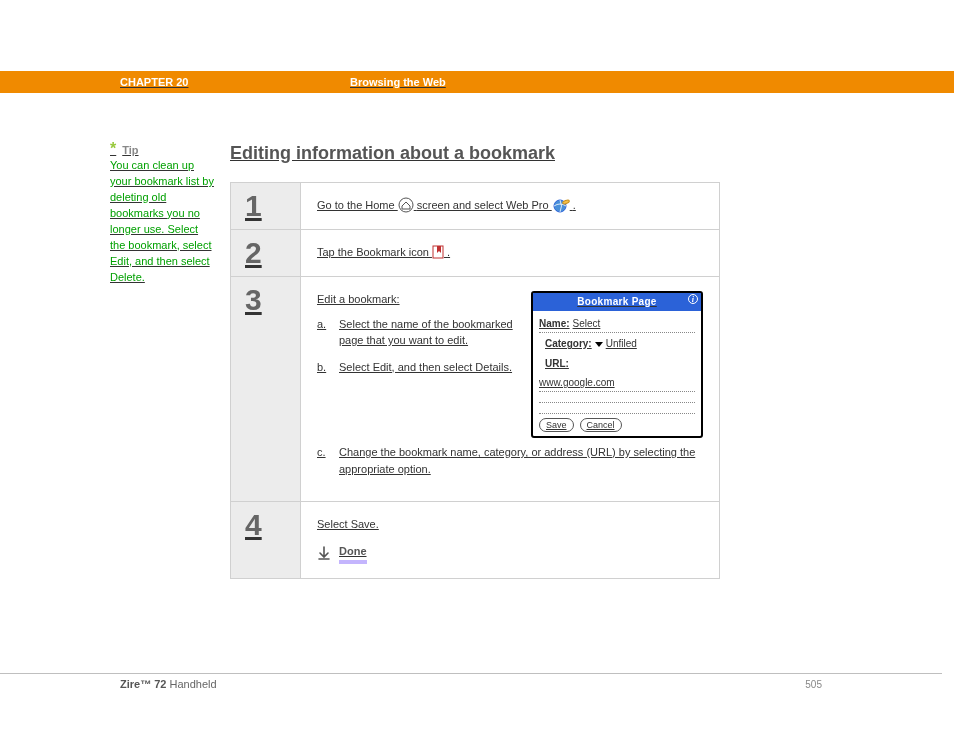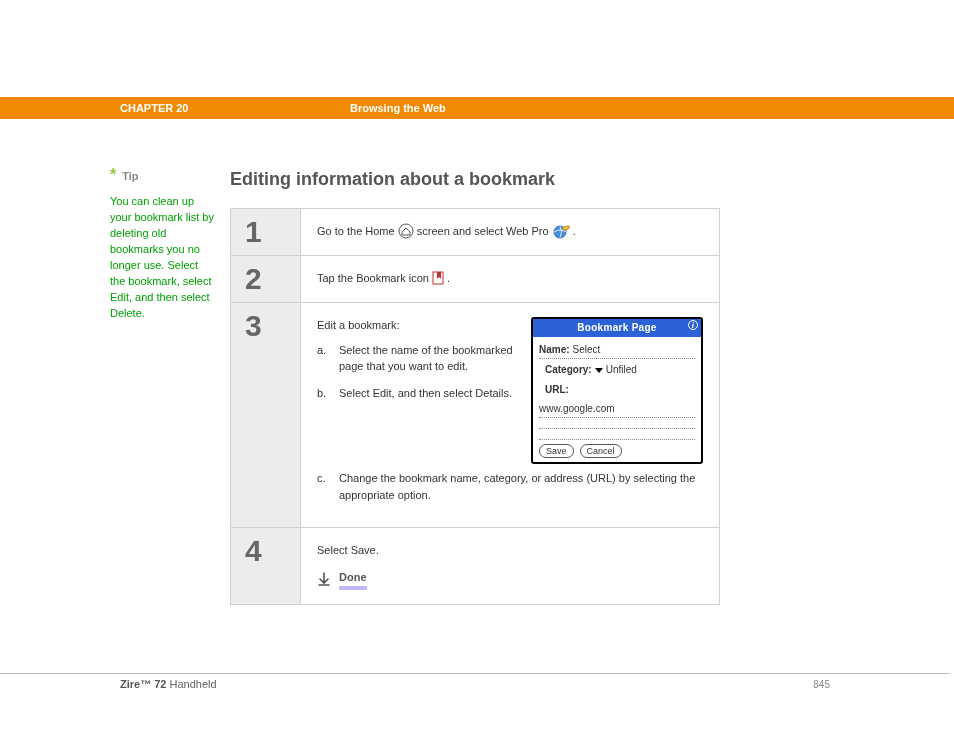--- a/index.html
+++ b/index.html
@@ -6,22 +6,23 @@
   body {
     margin: 0;
     font-family: Arial, Helvetica, sans-serif;
     font-size: 12px;
     color: #333;
     background: #fff;
     width: 954px;
   }
   .page {
     position: relative;
-    padding-top: 97px;
+    padding-top: 71px;
     height: 728px;
+    text-decoration: underline;
   }
   .header-bar {
     background: #f08a00;
     color: #fff;
     height: 22px;
     display: flex;
     align-items: center;
     font-weight: bold;
     font-size: 11px;
   }
@@ -45,21 +46,21 @@
   }
   .tip-label {
     color: #888;
     font-weight: bold;
     font-size: 11px;
   }
   .tip-body {
     color: #00a000;
     font-size: 11px;
     line-height: 1.45;
-    margin-top: 12px;
+    margin-top: 2px;
   }
   .main {
     width: 490px;
     margin-right: 34px;
   }
   .section-title {
     font-size: 18px;
     font-weight: bold;
     color: #555;
     margin-bottom: 18px;
@@ -175,21 +176,21 @@
     border-radius: 7px;
     font-size: 9px;
     padding: 0 6px;
     background: #fff;
     line-height: 12px;
   }
 
   .footer {
     position: absolute;
     bottom: 38px;
-    left: 0; right: 4px;
+    left: 0; right: 12px;
     border-top: 1px solid #bfbfbf;
     display: flex;
     justify-content: space-between;
     align-items: baseline;
     padding: 4px 120px 0 120px;
     font-size: 11px;
     color: #666;
   }
   .footer .model b { color: #555; }
   .footer .page-num { font-size: 10px; color: #888; }
@@ -330,16 +331,16 @@
         </div>
 
       </div>
     </div>
   </div>
 
   <div class="footer">
     <div class="model">
       <b>Zire™ 72</b><span> Handheld</span>
     </div>
-    <div class="page-num">845</div>
+    <div class="page-num">505</div>
   </div>
 
 </div>
 
 </body></html>

